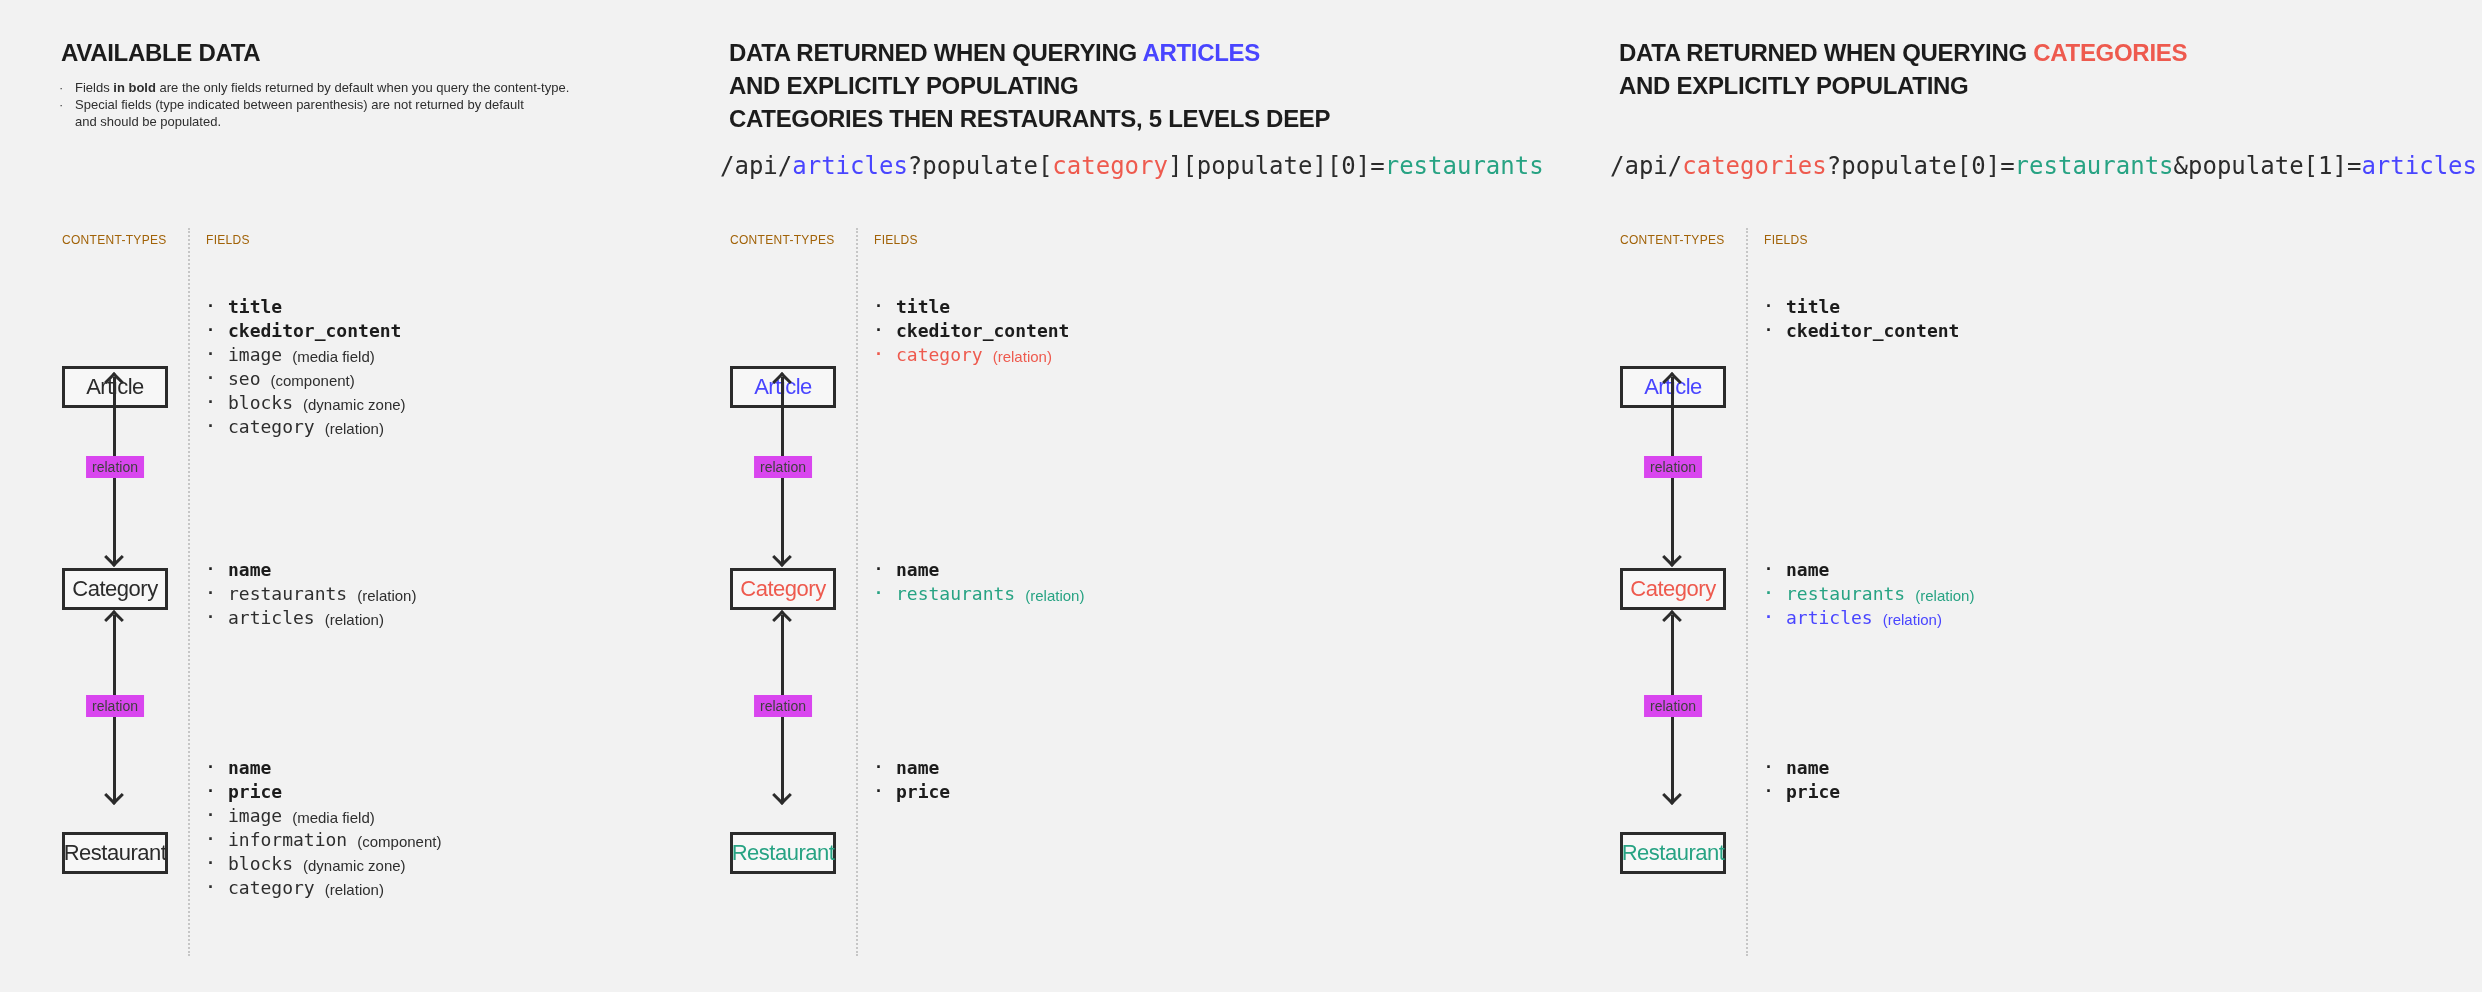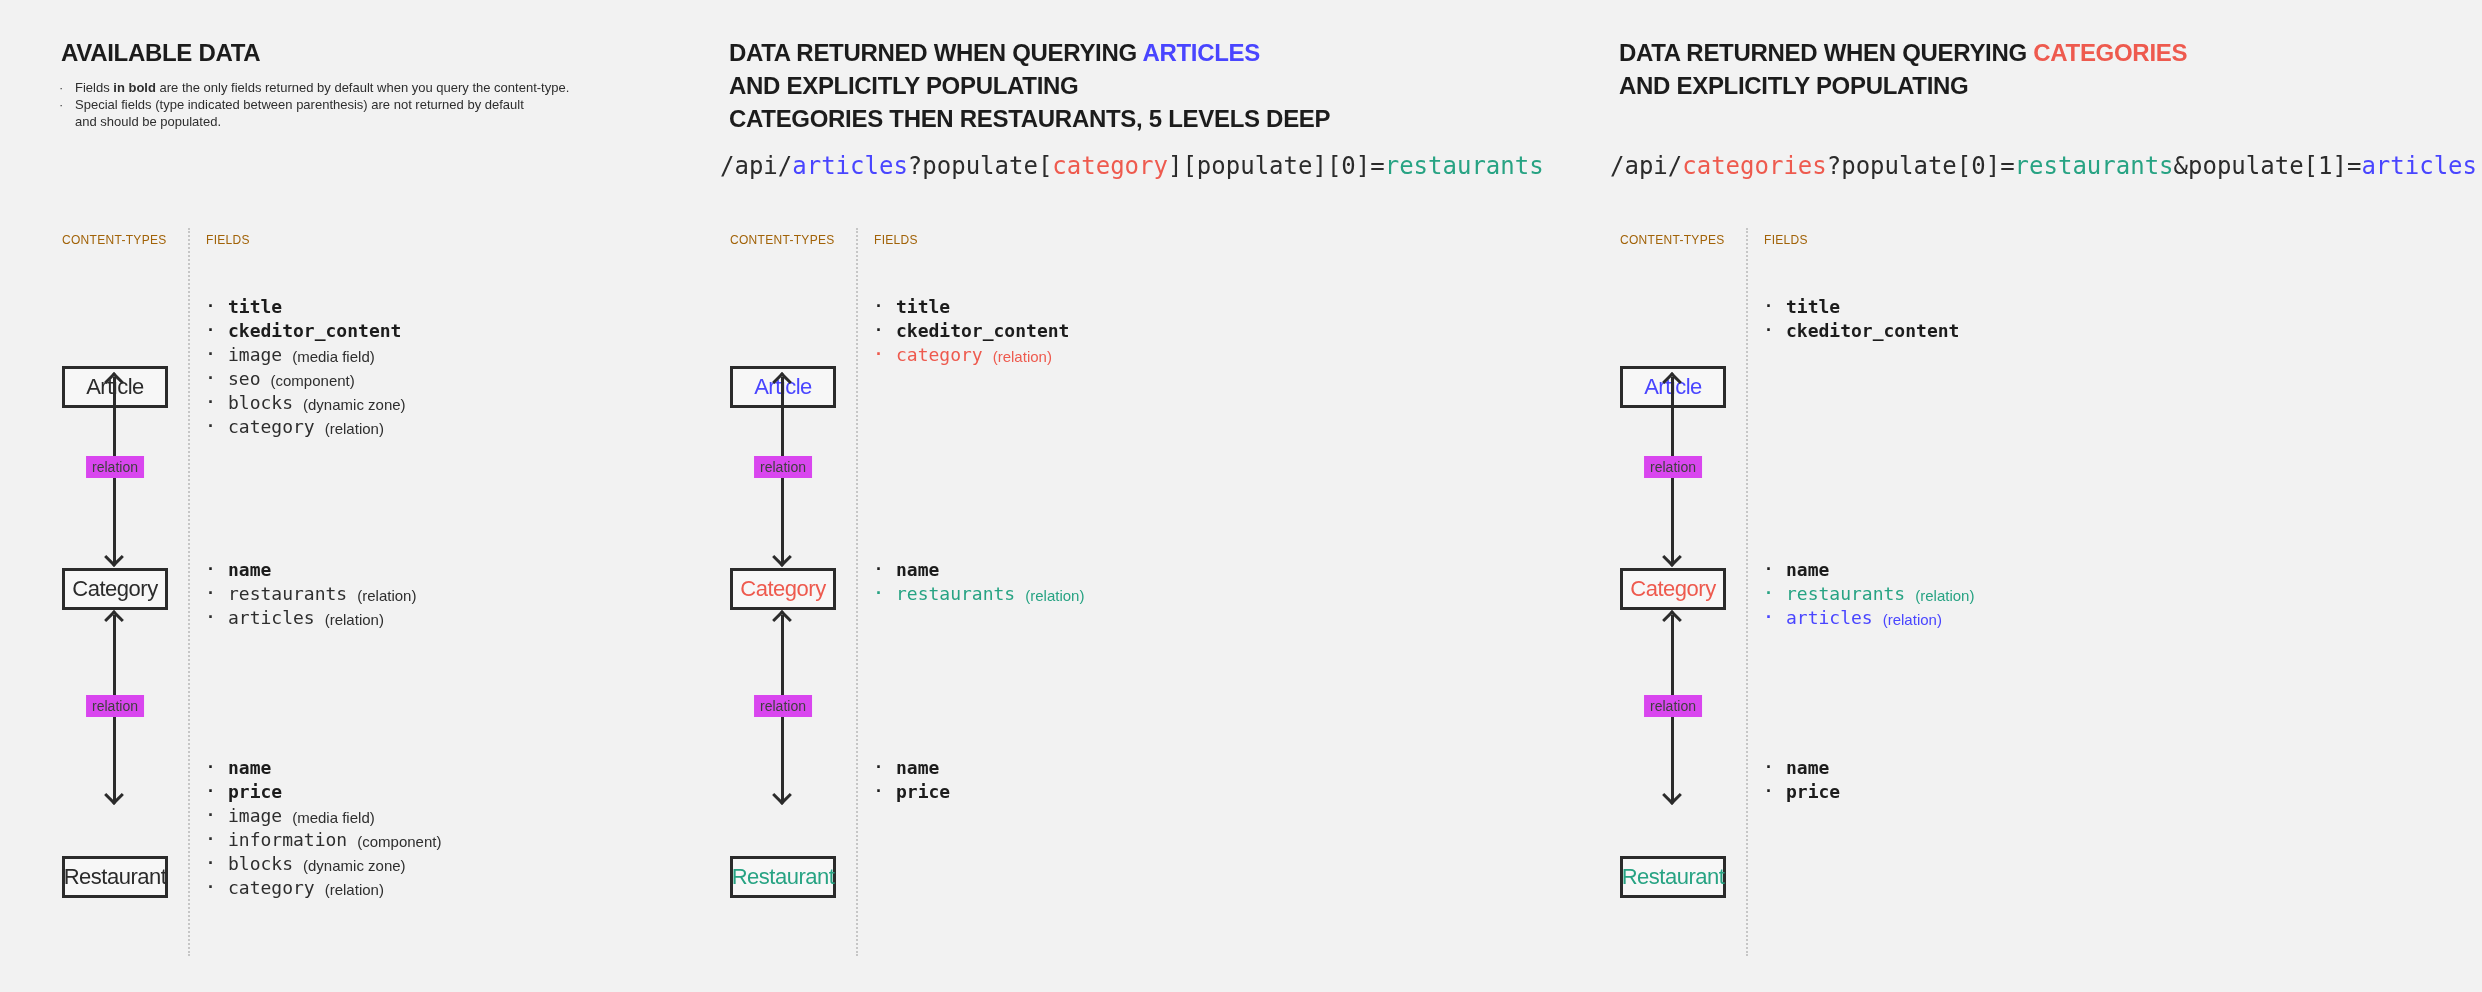--- a/index.html
+++ b/index.html
@@ -37,21 +37,21 @@
   }
   .ch-ct{left:62px;} .ch-f{left:206px;}
   .vdivider{position:absolute;left:188px;top:228px;height:728px;width:0;border-left:2px dotted #c6c6c6;}
 
   .ebox{
     position:absolute;left:62px;width:106px;height:42px;
     border:3px solid #2b2b2b;background:#f7f7f7;box-sizing:border-box;
     display:flex;align-items:center;justify-content:center;
     font-size:22px;letter-spacing:-0.5px;white-space:nowrap;
   }
-  .eb-article{top:330px;margin-top:36px;} .eb-category{top:568px;} .eb-restaurant{top:856px;align-items:center;}
+  .eb-article{top:330px;margin-top:36px;} .eb-category{top:568px;} .eb-restaurant{top:832px;align-items:center;}
   .e-dark{color:#2b2b2b;} .e-blue{color:#4945ff;} .e-red{color:#ee5a4e;} .e-teal{color:#27a383;}
 
   .aline{position:absolute;left:113px;width:3px;background:#2b2b2b;}
   .al-1{top:377px;height:188px;}
   .al-2{top:615px;height:188px;}
   .chev{position:absolute;left:107px;width:14px;height:14px;box-sizing:border-box;
     border-left:3px solid #2b2b2b;border-top:3px solid #2b2b2b;background:transparent;}
   .chev-up1{top:375px;transform:rotate(45deg);}
   .chev-dn1{top:550px;transform:rotate(225deg);}
   .chev-up2{top:613px;transform:rotate(45deg);}

